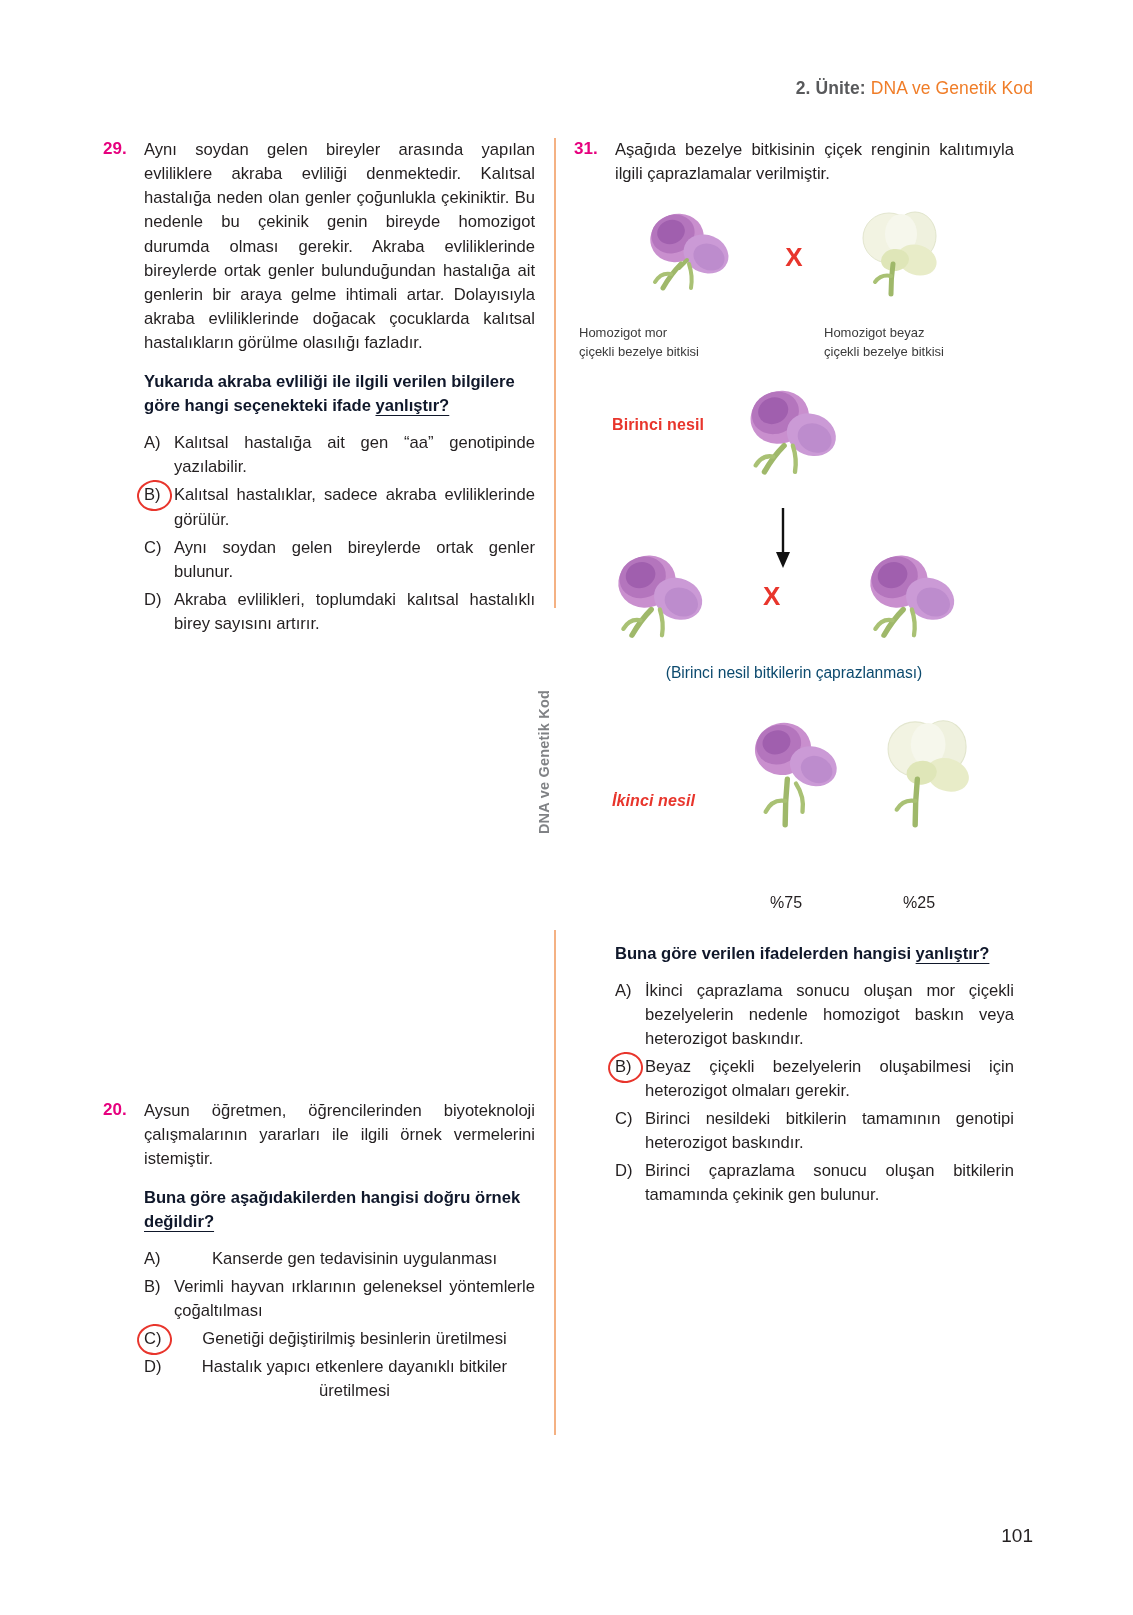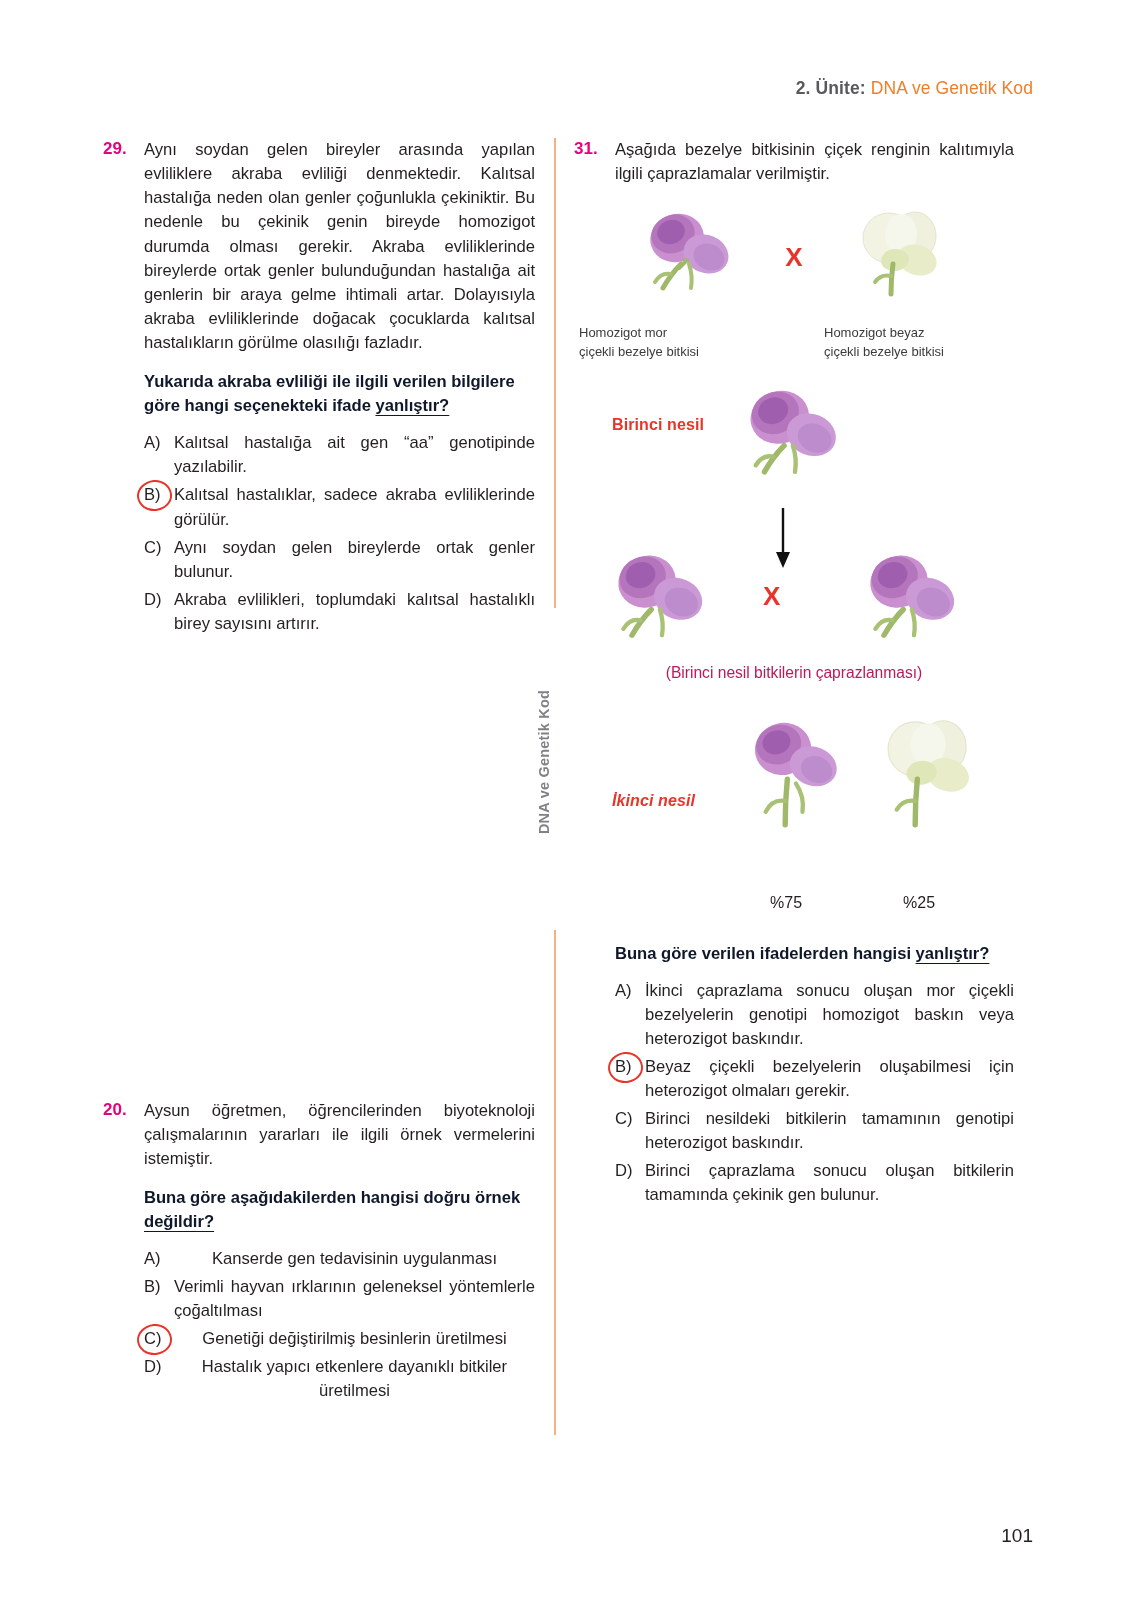--- a/index.html
+++ b/index.html
@@ -174,21 +174,21 @@
   .f1-top { position: absolute; left: 166px; top: 0; }
   .f1-label { position: absolute; left: 38px; top: 38px; }
   .arrow { position: absolute; left: 198px; top: 130px; }
   .f1-x { position: absolute; left: 189px; top: 203px; color:#e8352c; font-weight:700; font-size: 26px;}
   .f1-left { position: absolute; left: 34px; top: 165px; }
   .f1-right { position: absolute; left: 286px; top: 165px; }
 
   .f1-caption {
     text-align: center;
     font-size: 15.6px;
-    color: #be185d;
+    color: #0c4a6e;
     margin-top: -14px;
   }
 
   .f2-area { position: relative; height: 180px; margin-top: 30px; }
   .f2-label { position: absolute; left: 38px; top: 80px; font-style: italic; }
   .f2-purple { position: absolute; left: 170px; top: 0; }
   .f2-white { position: absolute; left: 300px; top: 0; }
   .pct-row {
     position: relative;
     height: 26px;
@@ -437,21 +437,21 @@
         <span class="pct pct-1">%75</span>
         <span class="pct pct-2">%25</span>
       </div>
     </div>
 
     <div style="padding-left:41px;">
       <div class="q-prompt" style="margin-top:22px;"><span>Buna göre verilen ifadelerden hangisi </span><span class="ul">yanlıştır?</span></div>
       <div class="options">
         <div class="opt">
           <div class="opt-letter">A)</div>
-          <div class="opt-text">İkinci çaprazlama sonucu oluşan mor çiçekli bezelyelerin genotipi homozigot baskın veya heterozigot baskındır.</div>
+          <div class="opt-text">İkinci çaprazlama sonucu oluşan mor çiçekli bezelyelerin nedenle homozigot baskın veya heterozigot baskındır.</div>
         </div>
         <div class="opt circled">
           <div class="opt-letter">B)</div>
           <div class="opt-text">Beyaz çiçekli bezelyelerin oluşabilmesi için heterozigot olmaları gerekir.</div>
         </div>
         <div class="opt">
           <div class="opt-letter">C)</div>
           <div class="opt-text">Birinci nesildeki bitkilerin tamamının genotipi heterozigot baskındır.</div>
         </div>
         <div class="opt">

